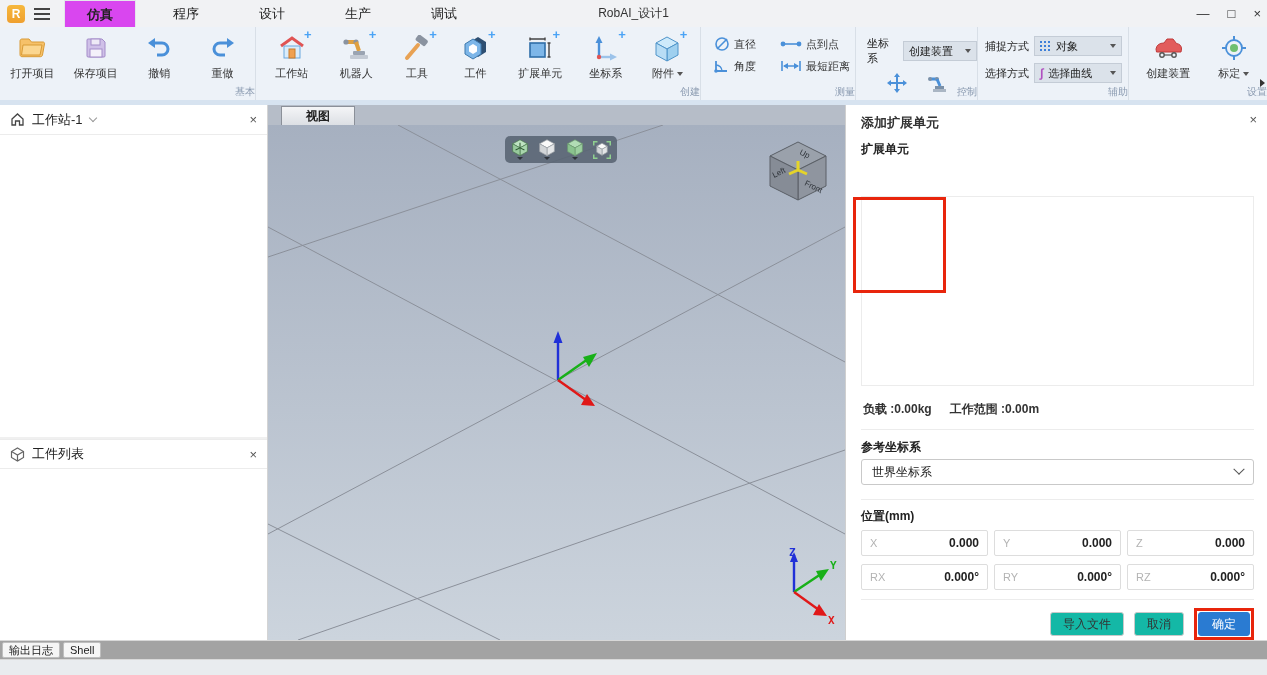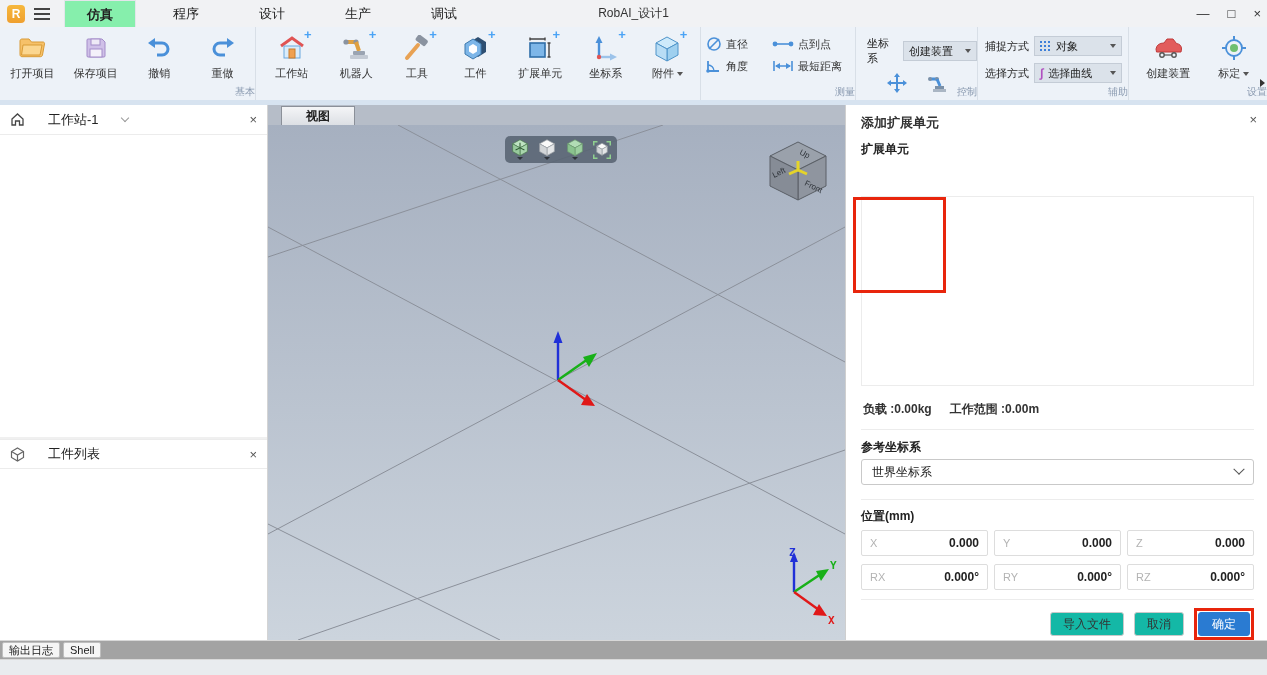--- a/index.html
+++ b/index.html
@@ -9,49 +9,49 @@
 
   
   .titlebar { position:absolute; left:0; top:0; width:100%; height:27px; background:#f1f2f4;
     display:flex; align-items:center; }
   .logo { width:18px; height:18px; margin-left:7px; border-radius:4px; background:linear-gradient(#f6b83d,#ef9f2e);
     color:#fff; font-weight:bold; font-size:12px; display:flex; align-items:center; justify-content:center; }
   .hamburger { width:16px; height:12px; margin-left:9px; display:flex; flex-direction:column; justify-content:space-between; cursor:pointer;}
   .hamburger i { display:block; height:2px; background:#444; }
   .menutabs { display:flex; margin-left:14px; height:27px; }
   .mtab { width:72px; text-align:center; line-height:27px; font-size:13px; color:#222; margin-right:14px; cursor:pointer;}
-  .mtab.active { background:#86efac; font-weight:bold; border:1px solid #e3e6ea; border-bottom:none; }
+  .mtab.active { background:#d946ef; font-weight:bold; border:1px solid #e3e6ea; border-bottom:none; }
   .wtitle { position:absolute; left:0; right:0; text-align:center; font-size:12px; color:#333; pointer-events:none;}
   .wincontrols { position:absolute; right:6px; top:0; height:27px; display:flex; align-items:center; gap:18px; font-size:13px; color:#333;}
   .wincontrols span { cursor:pointer; }
 
   
   .ribbon { position:absolute; left:0; top:27px; width:100%; height:73px; background:#edf2f8; }
   .rgroup { position:absolute; top:0; height:73px; border-right:1px solid #d8dfe7; }
   .glabel { position:absolute; bottom:1px; left:0; right:0; text-align:right; font-size:10px; color:#8a9ab0; }
   .bigbtns { display:flex; justify-content:space-evenly; align-items:flex-start; padding-top:6px; }
   .bigbtn { display:flex; flex-direction:column; align-items:center; width:62px; cursor:pointer; position:relative;}
   .bigbtn .ic { width:30px; height:30px; position:relative; display:flex; align-items:center; justify-content:center;}
   .bigbtn .lbl { font-size:11px; color:#333; margin-top:3px; white-space:nowrap; display:flex; align-items:center; gap:3px;}
   .plus { position:absolute; top:-3px; right:-5px; color:#4aa3f5; font-weight:bold; font-size:13px; line-height:10px; }
   .caret { width:0; height:0; border-left:3.5px solid transparent; border-right:3.5px solid transparent; border-top:4px solid #555; display:inline-block;}
   .tworow { display:flex; flex-direction:column; gap:6px; padding-top:9px; }
-  .mrow { display:flex; gap:14px; padding-left:4px; }
+  .mrow { display:flex; gap:14px; padding-left:12px; }
   .mitem { display:flex; align-items:center; gap:4px; font-size:11px; color:#333; cursor:pointer; }
   .ctl-row { display:flex; align-items:center; gap:5px; padding-left:10px; font-size:11px; }
   .rdrop { background:#dbe2ea; border:1px solid #c4ccd6; height:20px; display:flex; align-items:center; gap:5px;
     padding:0 5px; font-size:11px; cursor:pointer; }
   .iconrow { display:flex; gap:20px; justify-content:center; padding-top:2px;}
   .expand-arrow { position:absolute; right:2px; top:52px; width:0; height:0; border-top:4px solid transparent;
     border-bottom:4px solid transparent; border-left:5px solid #333; cursor:pointer;}
   .bluestrip { position:absolute; left:0; top:100px; width:100%; height:5px; background:#d7e3f0; }
 
   
   .leftpanel { position:absolute; left:0; top:105px; width:268px; height:535px; background:#fff; border-right:1px solid #d4d4d4;}
-  .phead { height:30px; display:flex; align-items:center; padding:0 10px; border-bottom:1px solid #ececec; gap:23px; background:#fff;}
+  .phead { height:30px; display:flex; align-items:center; padding:0 10px; border-bottom:1px solid #ececec; gap:7px; background:#fff;}
   .phead .txt { font-size:13px; color:#222; }
   .phead .x { margin-left:auto; color:#555; font-size:13px; cursor:pointer; }
   .chev-sm { width:6px; height:6px; border-right:1.3px solid #999; border-bottom:1.3px solid #999; transform:rotate(45deg); margin-top:-3px;}
   .lp-div { position:absolute; left:0; top:332px; width:100%; height:2px; background:#f0f0f0; }
   .phead2 { position:absolute; left:0; top:334px; width:100%; }
 
   
   .viewport { position:absolute; left:268px; top:105px; width:577px; height:535px; }
   .vtabbar { height:20px; background:#b6bdc8; display:flex; align-items:flex-end; }
   .vtab { width:74px; height:19px; margin-left:13px; background:linear-gradient(#f4f5f7,#dcdfe4); border:1px solid #8b9099;
@@ -252,20 +252,21 @@
                 <polygon points="3,8 14,14 14,26 3,20" fill="#b8ddf5" stroke="#4f94c9"></polygon>
               </svg>
             <span class="plus">+</span>
           </span>
           <span class="lbl">
               <span>附件</span>
               <span class="caret"></span>
             </span>
         </div>
       </div>
+      <div class="glabel">创建</div>
     </div>
 
     <div class="rgroup" style="left:702px;width:154px;">
       <div class="tworow">
         <div class="mrow">
           <div class="mitem" style="width:52px">
             <svg width="16" height="16" viewBox="0 0 16 16">
                 <circle cx="8" cy="8" r="6" fill="none" stroke="#4a90d9" stroke-width="1.6"></circle>
                 <path d="M3 13 L13 3" stroke="#4a90d9" stroke-width="1.6"></path>
               </svg>

